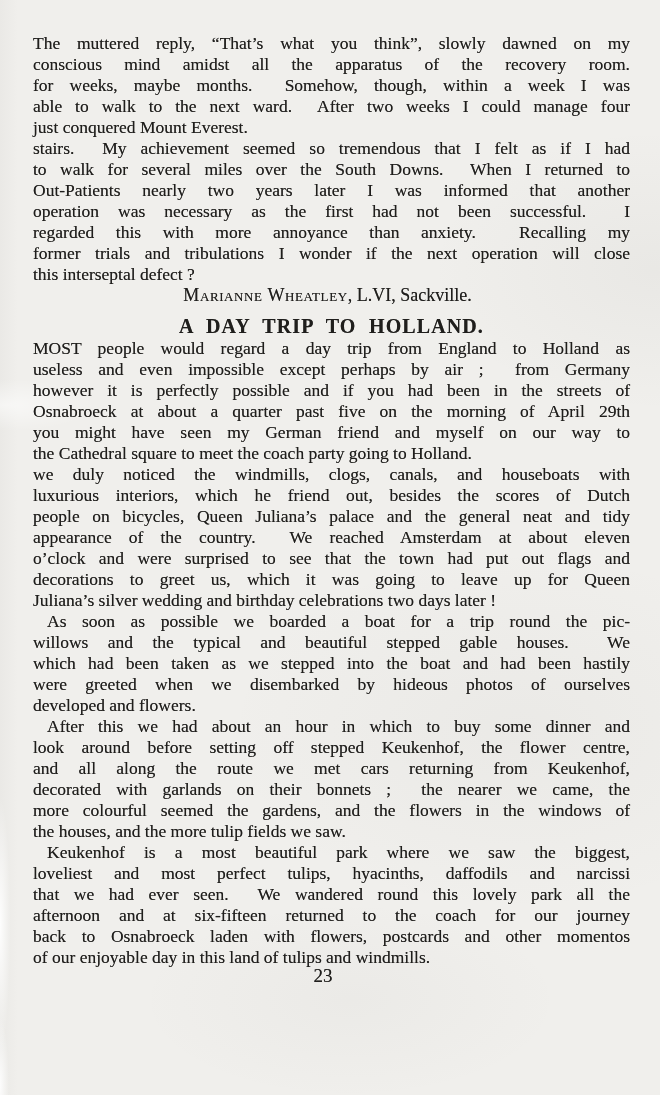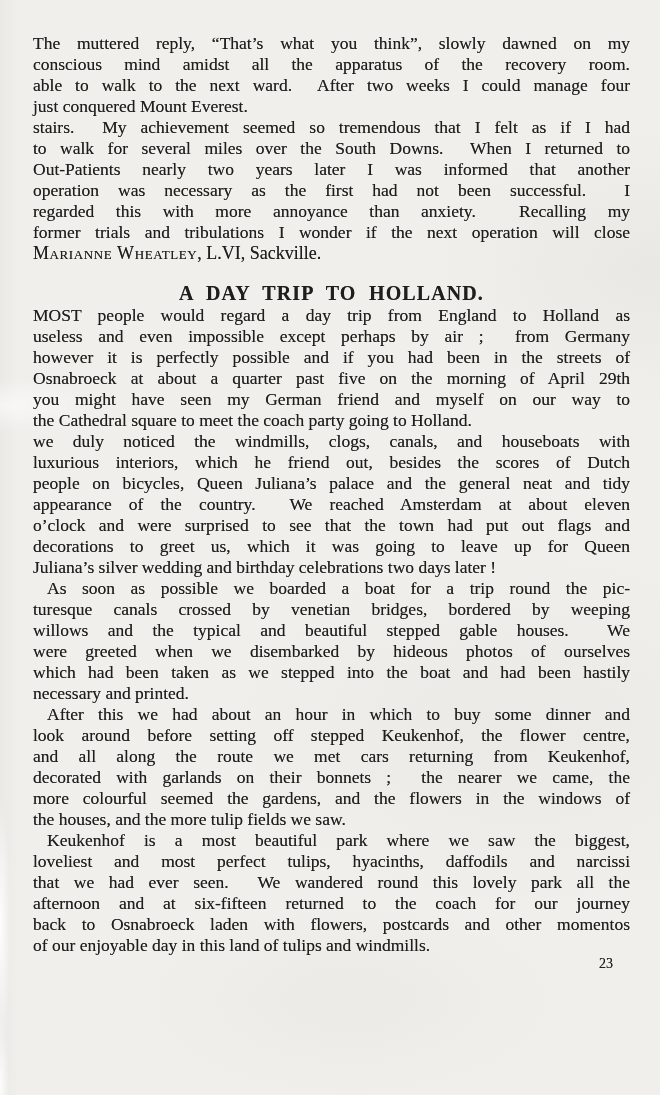--- a/index.html
+++ b/index.html
@@ -30,66 +30,68 @@
     display: block;
     white-space: pre-wrap;
     min-height: 21px;
   }
   .line.just {
     text-align: justify;
     text-align-last: justify;
   }
   .line.ind { text-indent: 14px; }
   .byline {
-    text-align: left;
+    text-align: center;
     padding-right: 8px;
     height: 21px;
     font-size: 18px;
   }
   .byline .sc {
     font-variant: small-caps;
     letter-spacing: 0.6px;
   }
   .heading {
     text-align: center;
     font-weight: 700;
     font-size: 20px;
     letter-spacing: 1.1px;
     word-spacing: 6.5px;
     height: 21px;
     line-height: 21px;
-    margin: 19px 0 1px 0;
+    margin: 10px 0 1px 0;
   }
   .page-number {
-    text-align: right;
+    text-align: center;
     padding-right: 17px;
-    font-size: 14px;
+    font-size: 19px;
     margin-top: -3px;
   }
 </style>
 </head>
 <body>
 
 <div class="page">
   <div class="column">
 
     <div>
         <div class="para">
           <div class="line just">The muttered reply, “That’s what you think”, slowly dawned on my</div>
           <div class="line just">conscious mind amidst all the apparatus of the recovery room.</div>
+          <div class="line just">for weeks, maybe months.  Somehow, though, within a week I was</div>
           <div class="line just">able to walk to the next ward.  After two weeks I could manage four</div>
           <div class="line">just conquered Mount Everest.</div>
           <div class="line just">stairs.  My achievement seemed so tremendous that I felt as if I had</div>
         </div>
         <div class="para">
           <div class="line just">to walk for several miles over the South Downs.  When I returned to</div>
           <div class="line just">Out-Patients nearly two years later I was informed that another</div>
           <div class="line just">operation was necessary as the first had not been successful.  I</div>
           <div class="line just">regarded this with more annoyance than anxiety.  Recalling my</div>
           <div class="line just">former trials and tribulations I wonder if the next operation will close</div>
+          <div class="line">this interseptal defect ?</div>
         </div>
       </div>
 
     <div class="byline">
       <span class="sc">Marianne Wheatley</span><span>, L.VI, Sackville.</span>
     </div>
 
     <div class="heading">A DAY TRIP TO HOLLAND.</div>
 
     <div>
@@ -105,25 +107,24 @@
           <div class="line just">we duly noticed the windmills, clogs, canals, and houseboats with</div>
           <div class="line just">luxurious interiors, which he friend out, besides the scores of Dutch</div>
           <div class="line just">people on bicycles, Queen Juliana’s palace and the general neat and tidy</div>
           <div class="line just">appearance of the country.  We reached Amsterdam at about eleven</div>
           <div class="line just">o’clock and were surprised to see that the town had put out flags and</div>
           <div class="line just">decorations to greet us, which it was going to leave up for Queen</div>
           <div class="line">Juliana’s silver wedding and birthday celebrations two days later !</div>
         </div>
         <div class="para">
           <div class="line just ind">As soon as possible we boarded a boat for a trip round the pic-</div>
-          <div class="line just">turesque canals crossed by venetian bridges, bordered by weeping</div>
           <div class="line just">willows and the typical and beautiful stepped gable houses.  We</div>
+          <div class="line just">which had been taken as we stepped into the boat and had been hastily</div>
           <div class="line just">were greeted when we disembarked by hideous photos of ourselves</div>
-          <div class="line just">which had been taken as we stepped into the boat and had been hastily</div>
-          <div class="line">necessary and printed.</div>
+          <div class="line">developed and flowers.</div>
         </div>
         <div class="para">
           <div class="line just ind">After this we had about an hour in which to buy some dinner and</div>
           <div class="line just">look around before setting off stepped Keukenhof, the flower centre,</div>
           <div class="line just">and all along the route we met cars returning from Keukenhof,</div>
           <div class="line just">decorated with garlands on their bonnets ;  the nearer we came, the</div>
           <div class="line just">more colourful seemed the gardens, and the flowers in the windows of</div>
           <div class="line">the houses, and the more tulip fields we saw.</div>
         </div>
         <div class="para">

